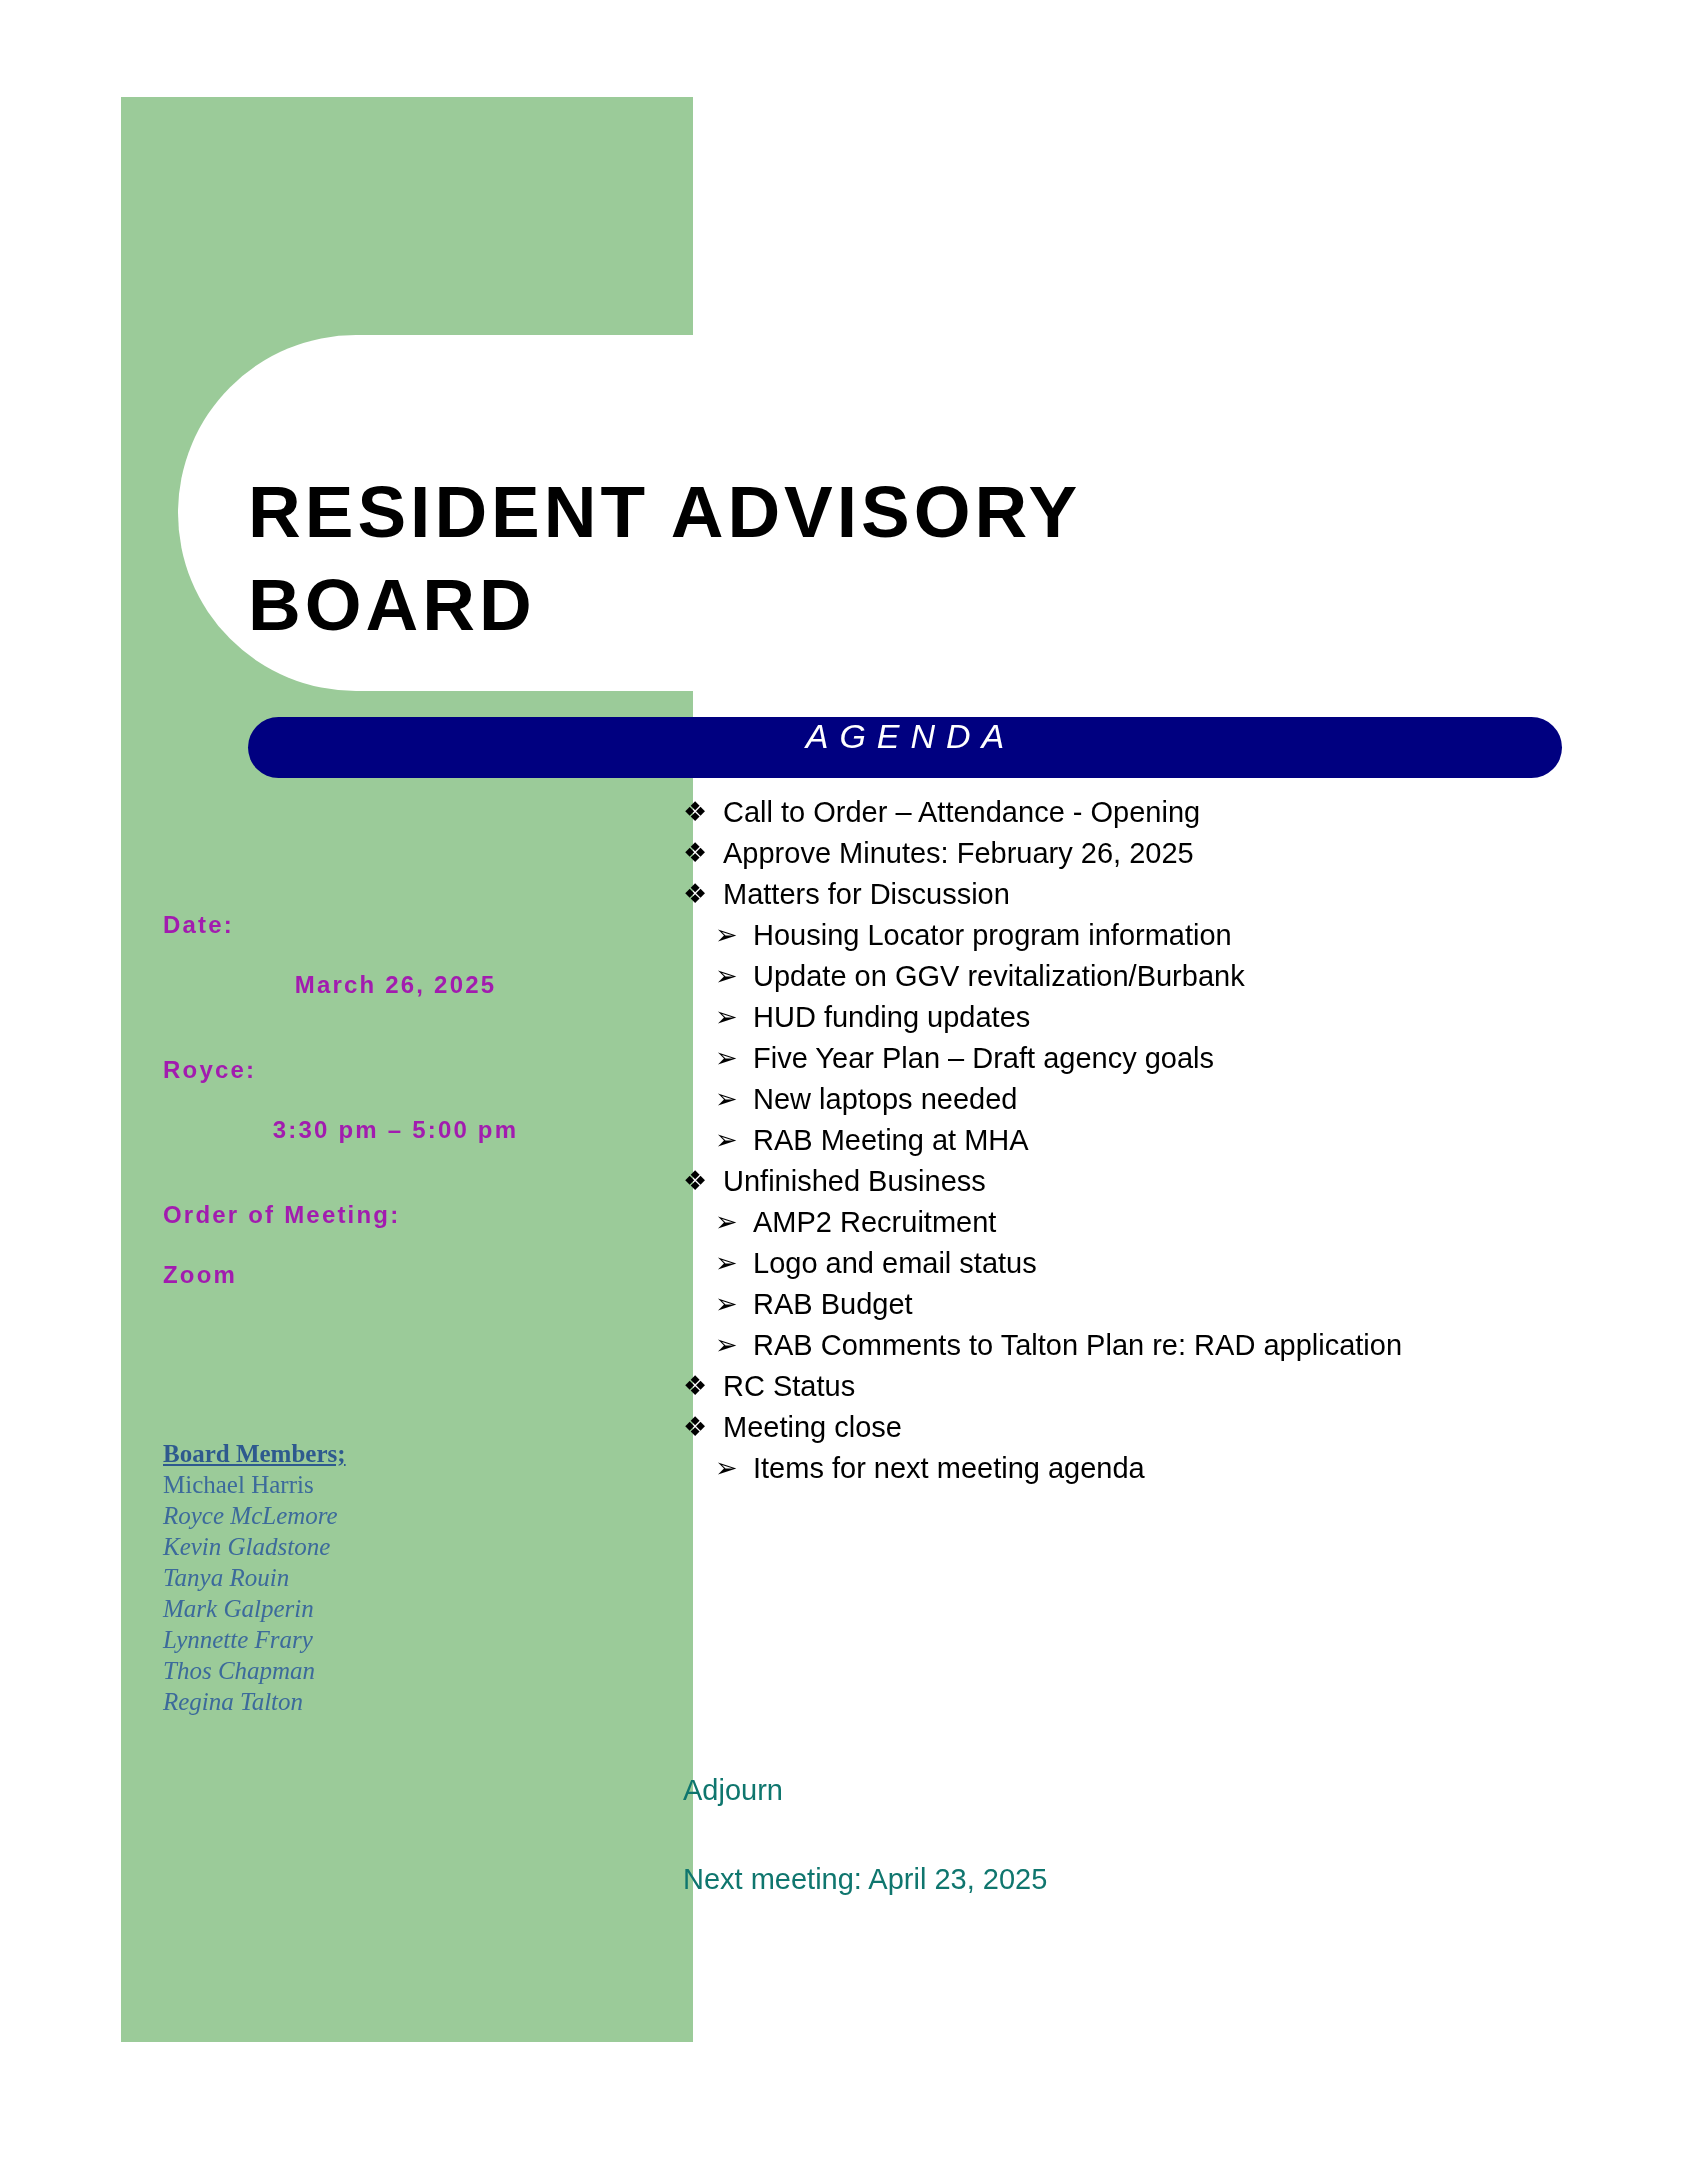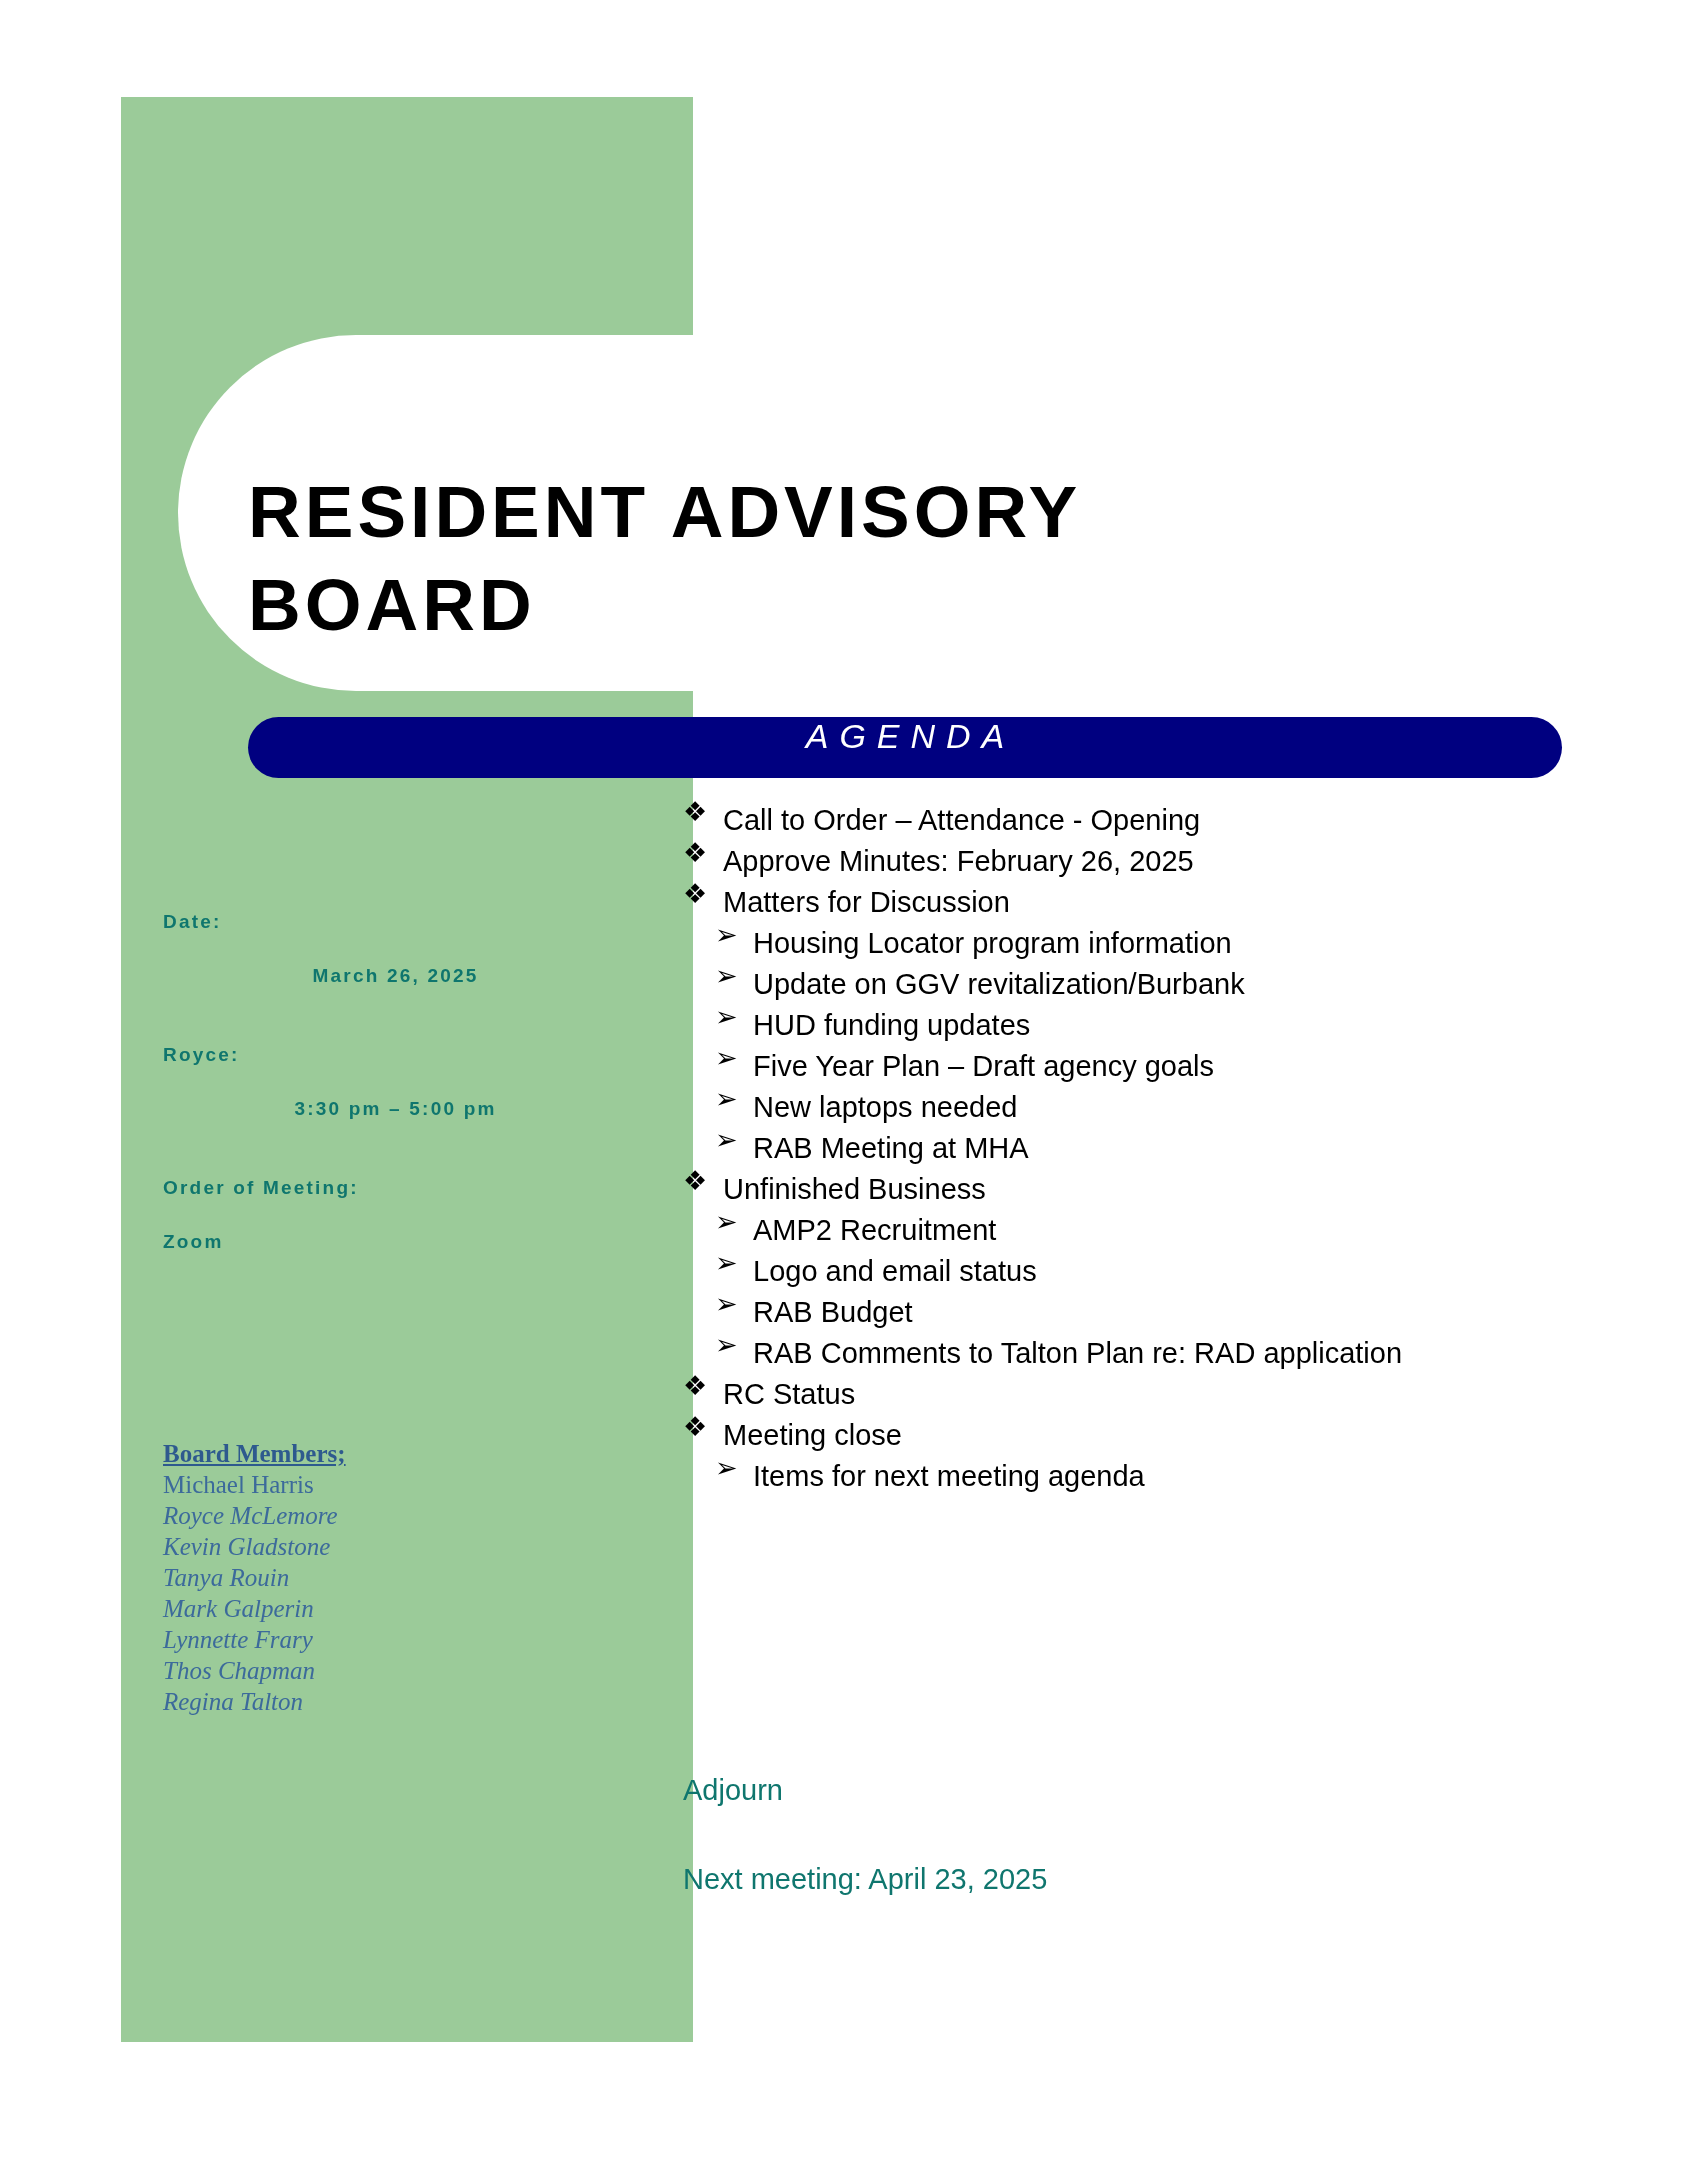--- a/index.html
+++ b/index.html
@@ -92,24 +92,24 @@
 
   
   #meeting-facts {
     position: absolute;
     left: 163px;
     top: 911px;
     width: 465px;
     z-index: 7;
   }
   #meeting-facts .fact {
-    color: #0f766e;
+    color: #a21caf;
     font-family: "Liberation Sans", sans-serif;
     font-weight: bold;
-    font-size: 19px;
+    font-size: 24px;
     letter-spacing: 2.2px;
     margin-bottom: 32px;
     white-space: nowrap;
   }
   #meeting-facts .fact.gap-after { margin-bottom: 57px; text-align: center; }
   #meeting-facts .fact.last { margin-bottom: 0; }
 
   
   #board-members {
     position: absolute;
@@ -155,21 +155,20 @@
     height: 41px;
   }
   .ag-row .ag-bullet {
     flex: 0 0 auto;
     text-align: left;
     color: #000000;
   }
   .ag-row .ag-text {
     flex: 1 1 auto;
     white-space: nowrap;
-    margin-top: 8px;
   }
 
   
   .ag-row.level1 { padding-left: 0px; }
   .ag-row.level1 .ag-bullet { width: 40px; font-size: 27px; }
 
   
   .ag-row.level2 { padding-left: 32px; }
   .ag-row.level2 .ag-bullet { width: 38px; font-size: 27px; }
 

